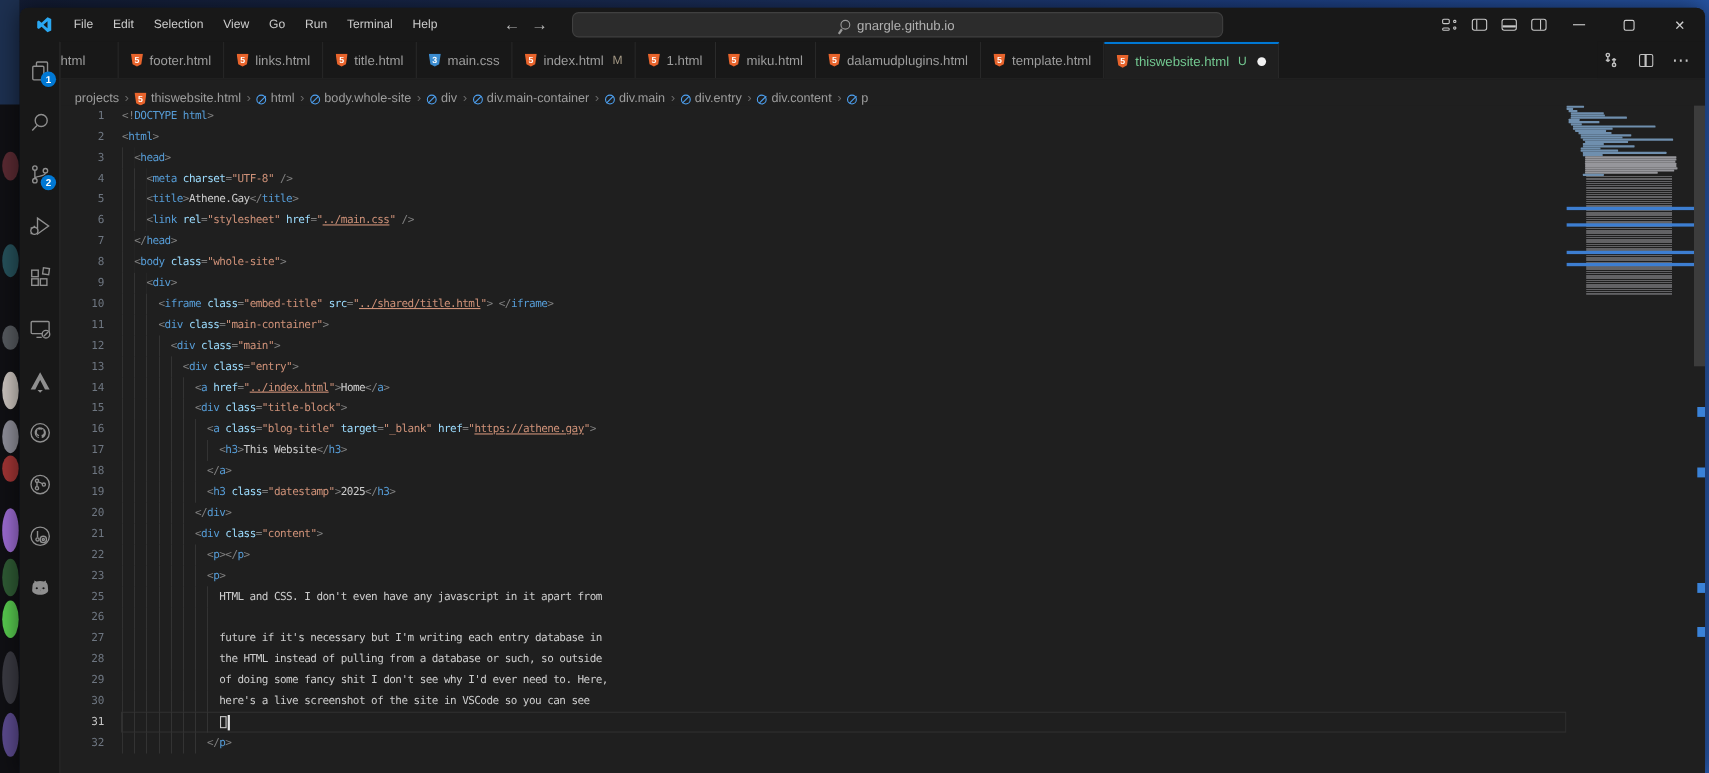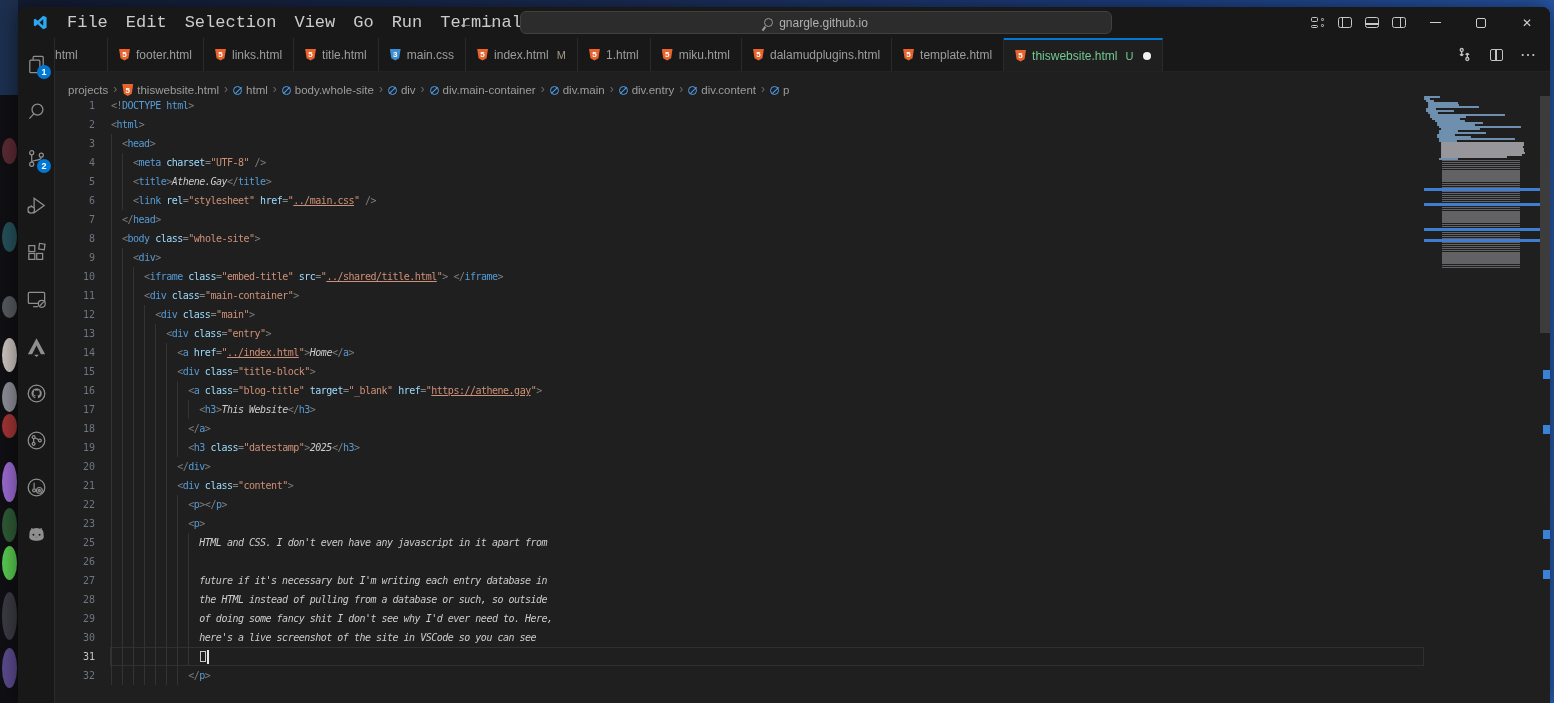--- a/index.html
+++ b/index.html
@@ -12,21 +12,21 @@
   
   .desktop-strip{position:absolute;left:0;top:0;width:18px;height:703px;background:#101014;overflow:hidden;}
   .desktop-strip .blob{position:absolute;left:2px;width:15px;height:26px;border-radius:50%;}
   
   .window{position:absolute;left:18px;top:7px;width:1532px;height:696px;background:#1f1f1f;
     border-radius:8px 8px 0 0;overflow:hidden;box-shadow:0 0 22px rgba(0,0,0,.55);}
   
   .titlebar{height:31px;background:#181818;display:flex;align-items:center;position:relative;}
   .vscode-logo{width:17px;height:17px;margin-left:13px;flex:none;}
   .menus{display:flex;margin-left:10px;}
-  .menu-item{padding:1px 9px;font-size:17px;color:#cccccc;line-height:31px;cursor:default;font-family:Liberation Mono, monospace;}
+  .menu-item{padding:1px 9px;font-size:11px;color:#cccccc;line-height:31px;cursor:default;}
   .nav-arrows{position:absolute;left:440px;top:0;height:31px;display:flex;align-items:center;gap:10px;color:#b6b6b6;font-size:15px;}
   .nav-arrows span{cursor:default;}
   .cmd-center{position:absolute;left:502px;top:4px;width:592px;height:23px;background:#2c2c2c;
     border:1px solid #404040;border-radius:6px;display:flex;align-items:center;justify-content:center;
     gap:6px;color:#b0b0b0;font-size:12px;}
   .mag{width:9px;height:9px;border:1.4px solid #9a9a9a;border-radius:50%;position:relative;display:inline-block;}
   .mag::after{content:"";position:absolute;width:1.5px;height:5px;background:#9a9a9a;left:-2.5px;top:7px;transform:rotate(35deg);}
   .tb-right{position:absolute;right:0;top:0;height:31px;display:flex;align-items:center;}
   .layout-ic{width:27px;height:31px;display:flex;align-items:center;justify-content:center;color:#c7c7c7;}
   .winbtn{width:46px;height:31px;display:flex;align-items:center;justify-content:center;color:#cfcfcf;font-size:12px;}
@@ -82,21 +82,21 @@
   .editor{position:absolute;left:37px;right:126px;top:89px;bottom:0;overflow:hidden;
     font-family:"DejaVu Sans Mono","Liberation Mono",monospace;font-size:10px;letter-spacing:-0.5px;}
   .row{display:flex;height:19px;line-height:19px;white-space:pre;}
   .ln{width:40px;text-align:right;color:#6e7681;flex:none;font-size:10px;letter-spacing:0;}
   .row.current .ln{color:#c6c6c6;}
   .lcontent{flex:1;margin-left:15px;display:flex;align-items:center;border:1px solid transparent;}
   .row.current .lcontent{border-color:#303030;}
   .ind{display:inline-block;height:19px;flex:none;
     background-image:repeating-linear-gradient(to right,#333 0 1px,transparent 1px 11.04px);}
   .tk-p{color:#808080;} .tk-t{color:#569cd6;} .tk-a{color:#9cdcfe;}
-  .tk-s{color:#ce9178;} .tk-l{color:#ce9178;text-decoration:underline;} .tk-x{color:#cccccc;font-style:italic;}
+  .tk-s{color:#ce9178;} .tk-l{color:#ce9178;text-decoration:underline;} .tk-x{color:#cccccc;}
   .tofu{display:inline-block;width:6px;height:11px;border:1px solid #c8c8c8;margin:0 1px;vertical-align:-1px;}
   .caret{display:inline-block;width:2px;height:14px;background:#e6e6e6;vertical-align:-3px;}
   
   .minimap{position:absolute;left:1406px;width:116px;top:89px;bottom:0;overflow:hidden;cursor:pointer;}
   .mm-row{height:1.5px;margin-bottom:0.5px;border-radius:0.5px;}
   .mm-extra{height:108px;margin-left:18px;width:78px;
     background:repeating-linear-gradient(to bottom,rgba(165,165,170,.5) 0 1.3px,transparent 1.3px 2.05px);}
   .mm-match{position:absolute;left:0;right:0;height:3px;background:#3d7ed1;}
   .scrollbar{position:absolute;left:1522px;width:10px;top:89px;bottom:0;}
   .sb-slider{position:absolute;left:0;right:0;top:0;height:237px;background:rgba(121,121,121,.32);}

